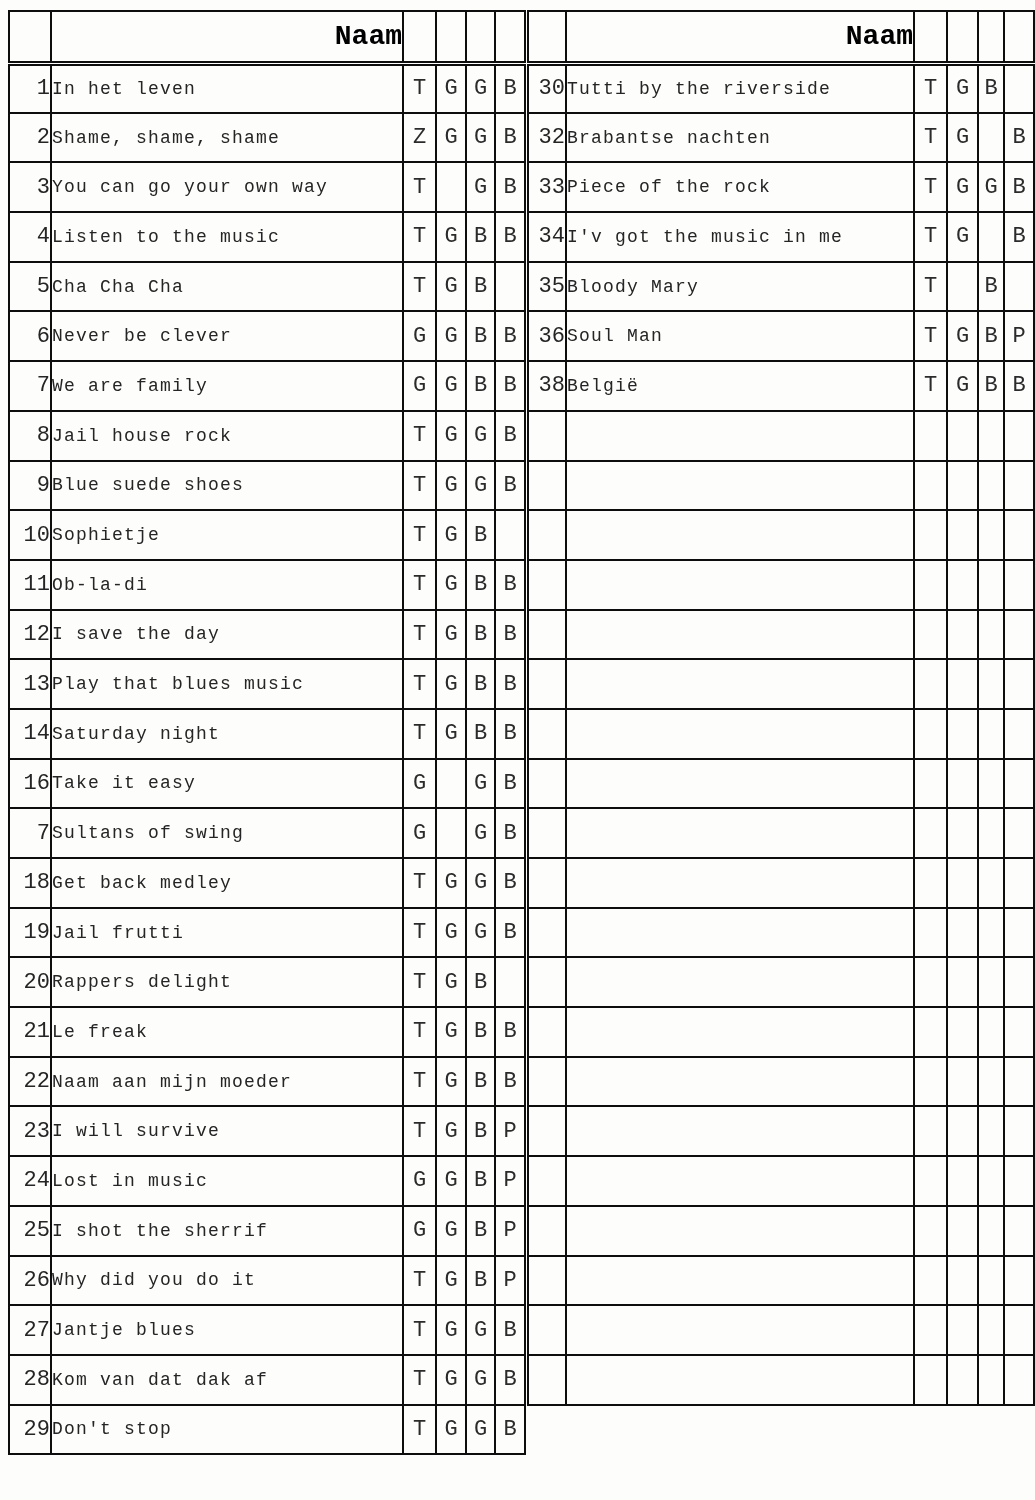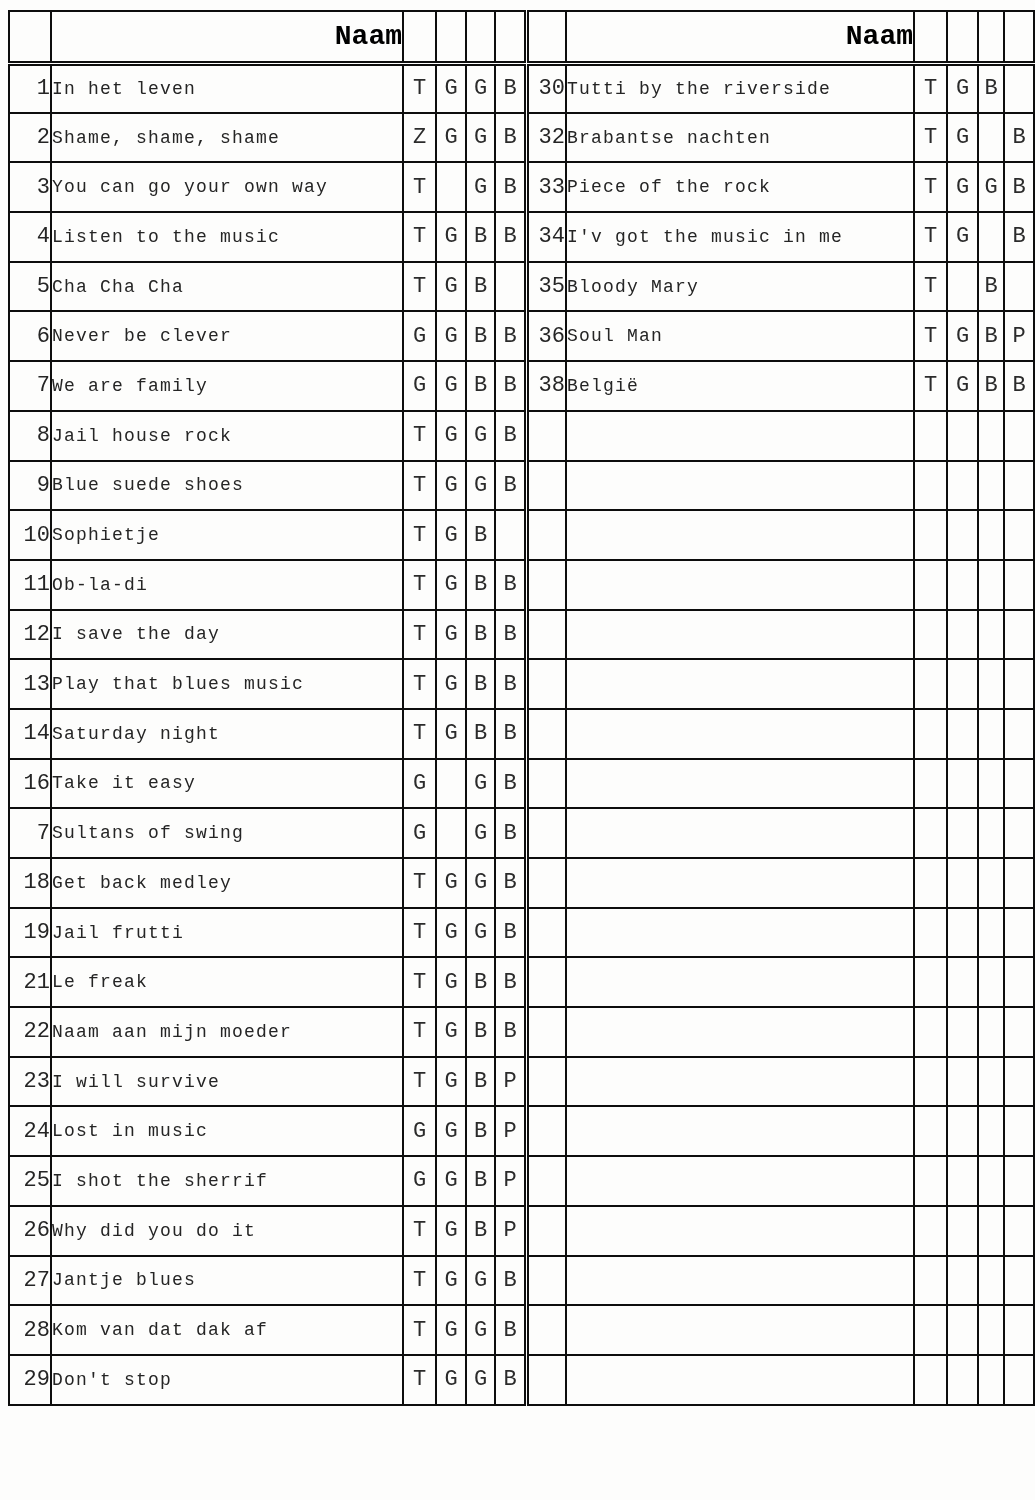--- a/index.html
+++ b/index.html
@@ -248,20 +248,28 @@
         </tr>
         <tr>
           <td class="col-nr">19</td>
           <td class="col-naam">Jail frutti</td>
           <td class="col-a">T</td>
           <td class="col-p">G</td>
           <td class="col-n">G</td>
           <td class="col-m">B</td>
         </tr>
         <tr>
+          <td class="col-nr">20</td>
+          <td class="col-naam">Rappers delight</td>
+          <td class="col-a">T</td>
+          <td class="col-p">G</td>
+          <td class="col-n">B</td>
+          <td class="col-m"></td>
+        </tr>
+        <tr>
           <td class="col-nr">21</td>
           <td class="col-naam">Le freak</td>
           <td class="col-a">T</td>
           <td class="col-p">G</td>
           <td class="col-n">B</td>
           <td class="col-m">B</td>
         </tr>
         <tr>
           <td class="col-nr">22</td>
           <td class="col-naam">Naam aan mijn moeder</td>

